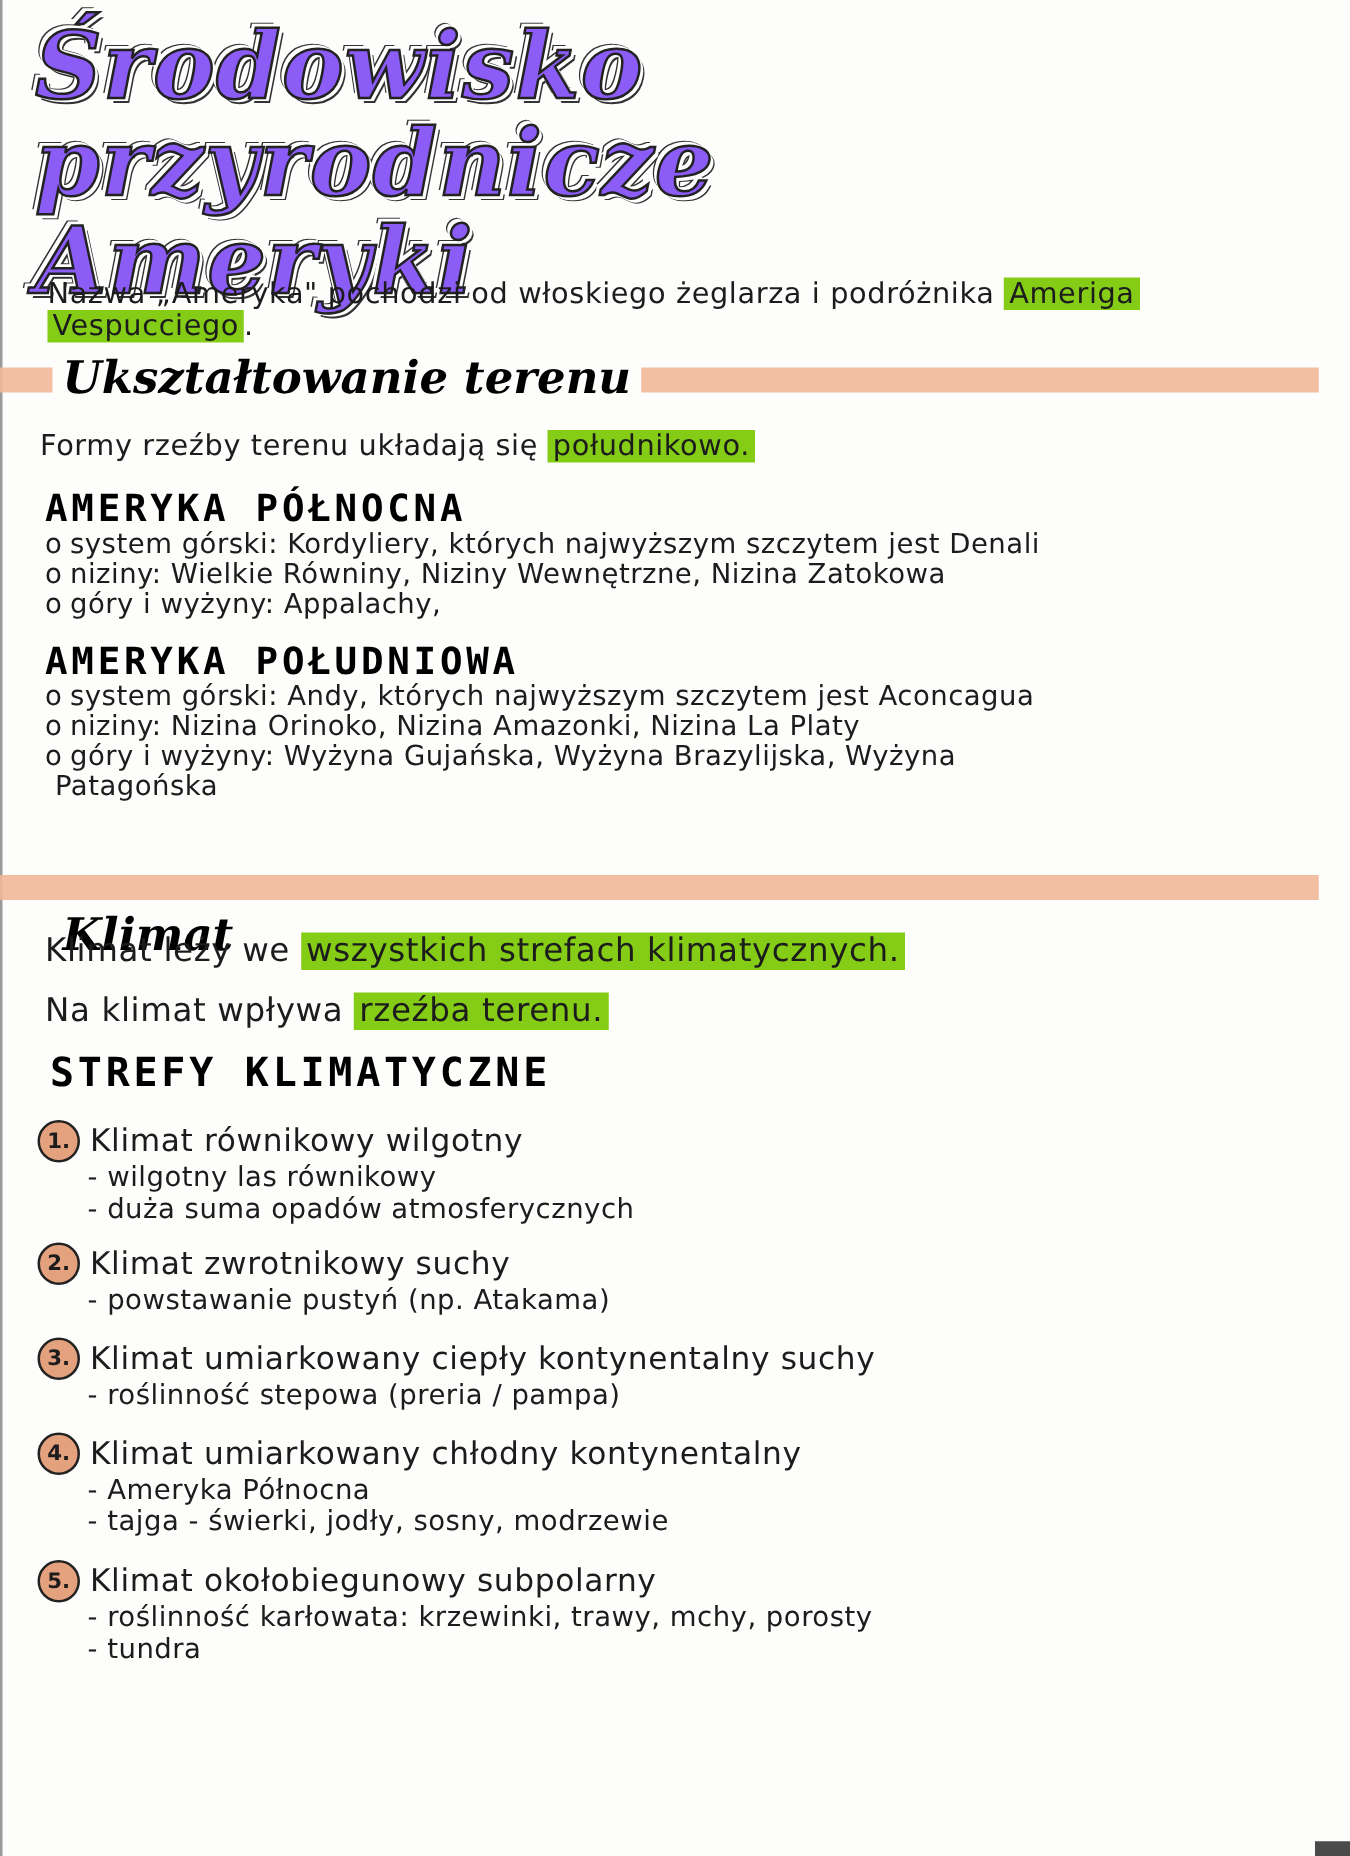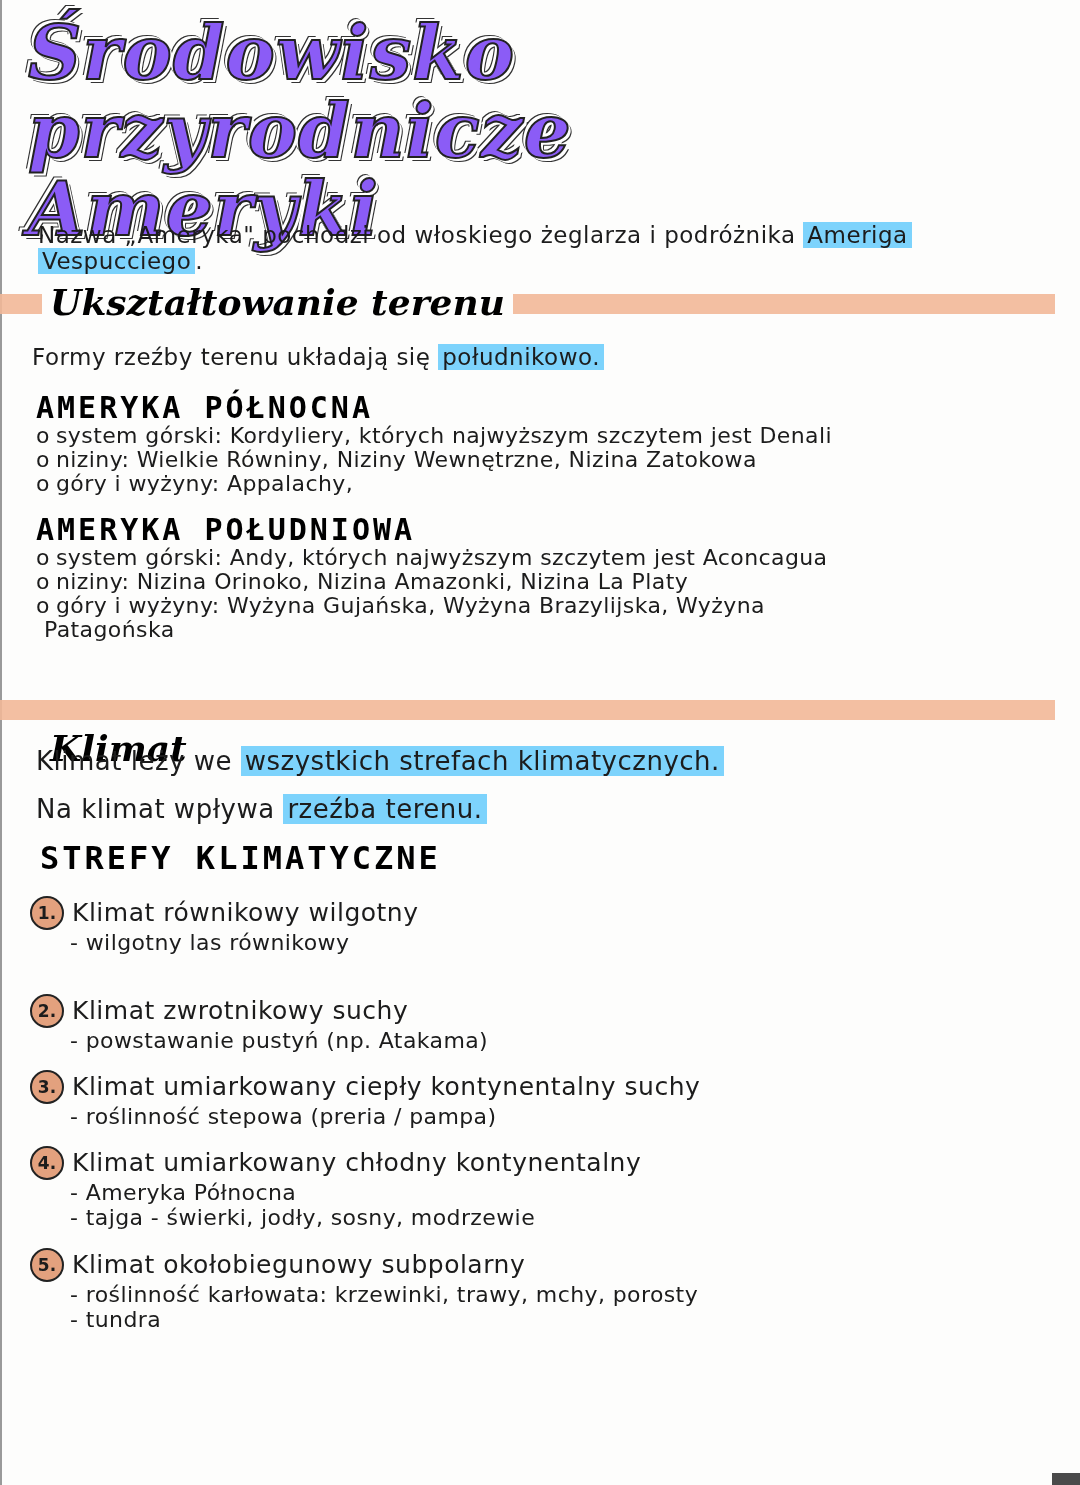--- a/index.html
+++ b/index.html
@@ -18,21 +18,21 @@
       font-family: "DejaVu Serif", serif; font-style: italic; font-weight: bold;
       font-size: 74px; line-height: 78px; letter-spacing: 1px;
       color: #8b5cf6;
       -webkit-text-stroke: 2px #222;
       text-shadow: 0 0 0 #fff, 3px 3px 0 #fff, -3px -3px 0 #fff, 4px 4px 0 #333, -4px -4px 0 #333;
     }
     .title .line { display: block; }
 
     
     .text { position: absolute; font-size: 23px; line-height: 26px; letter-spacing: 0.5px; }
-    .hl { background: #7dd3fc; padding: 0 4px; }
+    .hl { background: #84cc16; padding: 0 4px; }
 
     
     .band {
       position: absolute; left: 0; width: 1055px; height: 20px; background: #f2b898; opacity: 0.9;
     }
     .section-title {
       position: absolute; font-family: "DejaVu Serif", serif; font-weight: bold; font-style: italic;
       font-size: 36px; line-height: 40px; color: #000000; background: #fdfdfc; padding: 0 8px;
     }
 
@@ -102,20 +102,21 @@
 </div>
 <div class="text" style="left:36px; top:794px; font-size:26px; line-height:30px;">
   <span>Na klimat wpływa </span><span class="hl">rzeźba terenu.</span>
 </div>
 
 <div class="region" style="left:40px; top:842px; font-size:32px;">STREFY KLIMATYCZNE</div>
 
 <div class="zone" style="top:896px;">
   <span class="num">1.</span><span class="zone-title">Klimat równikowy wilgotny</span>
   <span class="sub">- wilgotny las równikowy</span>
+  <span class="sub">- duża suma opadów atmosferycznych</span>
 </div>
 
 <div class="zone" style="top:994px;">
   <span class="num">2.</span><span class="zone-title">Klimat zwrotnikowy suchy</span>
   <span class="sub">- powstawanie pustyń (np. Atakama)</span>
 </div>
 
 <div class="zone" style="top:1070px;">
   <span class="num">3.</span><span class="zone-title">Klimat umiarkowany ciepły kontynentalny suchy</span>
   <span class="sub">- roślinność stepowa (preria / pampa)</span>

